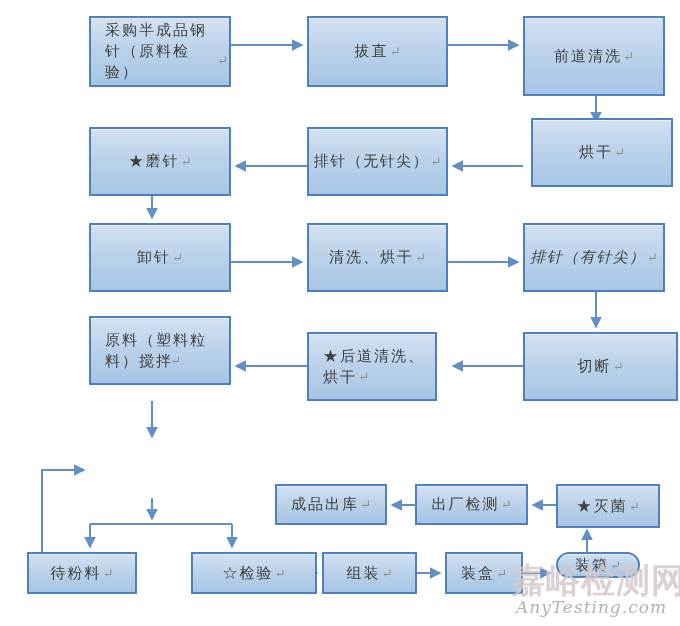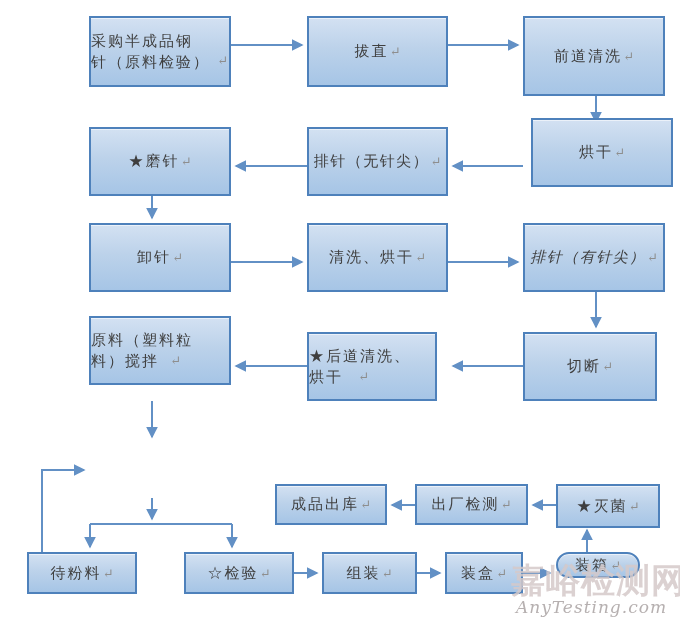--- a/index.html
+++ b/index.html
@@ -10,21 +10,21 @@
   .edges{position:absolute;left:0;top:0;width:680px;height:626px;z-index:1;}
   .node{
     position:absolute;box-sizing:border-box;z-index:2;
     border:2px solid #4e81bb;
     background:linear-gradient(to bottom,#d3e1f2 0%,#bcd2ea 45%,#a6c5e6 100%);
     display:flex;flex-direction:column;justify-content:center;align-items:center;
     color:#3f3f3f;font-size:15px;letter-spacing:2px;line-height:21px;
     box-shadow:inset 0 1px 0 rgba(255,255,255,.55);
   }
   .node .lbl{white-space:pre-line;}
-  .node.ml{align-items:flex-start;padding-right:6px;text-align:left;}
+  .node.ml{align-items:flex-start;padding-left:14px;padding-right:6px;text-align:left;}
   .ret{color:#8e8e8e;font-size:13px;letter-spacing:0;margin-left:1px;}
   .u .lbl{border-bottom:3px double #3f6fbf;padding-bottom:1px;}
   .small{font-size:15px;letter-spacing:1.5px;}
   .wm{position:absolute;z-index:3;pointer-events:none;}
   .wm-cn{
     left:511px;top:558px;font-size:34px;font-weight:bold;letter-spacing:1px;
     color:rgba(213,201,201,.85);font-family:"DejaVu Sans",sans-serif;white-space:nowrap;
   }
   .wm-en{
     left:516px;top:597px;font-size:17px;font-style:italic;color:rgba(178,172,172,.95);
@@ -112,42 +112,42 @@
 料）搅拌</span>
       <span class="ret" style="position:absolute;left:78px;bottom:12px;">↵</span>
     </div>
 
   <div class="node ml" style="left:307px;top:332px;width:130px;height:69px;">
       <span class="lbl">★后道清洗、
 烘干</span>
       <span class="ret" style="position:absolute;left:48px;bottom:12px;">↵</span>
     </div>
 
-  <div class="node" style="left:523px;top:332px;width:134px;height:69px;">
+  <div class="node" style="left:523px;top:332px;width:155px;height:69px;">
       <span><span class="lbl">切断</span><span class="ret">↵</span></span>
     </div>
 
 
   <div class="node" style="left:275px;top:484px;width:112px;height:41px;">
       <span><span class="lbl">成品出库</span><span class="ret">↵</span></span>
     </div>
 
   <div class="node" style="left:415px;top:484px;width:113px;height:41px;">
       <span><span class="lbl">出厂检测</span><span class="ret">↵</span></span>
     </div>
 
   <div class="node" style="left:556px;top:484px;width:104px;height:44px;">
       <span><span class="lbl">★灭菌</span><span class="ret">↵</span></span>
     </div>
 
   <div class="node" style="left:27px;top:552px;width:110px;height:42px;">
       <span><span class="lbl">待粉料</span><span class="ret">↵</span></span>
     </div>
 
-  <div class="node" style="left:184px;top:552px;width:110px;height:42px;">
+  <div class="node" style="left:191px;top:552px;width:126px;height:42px;">
       <span><span class="lbl">☆检验</span><span class="ret">↵</span></span>
     </div>
 
   <div class="node" style="left:322px;top:552px;width:95px;height:42px;">
       <span><span class="lbl">组装</span><span class="ret">↵</span></span>
     </div>
 
   <div class="node" style="left:445px;top:552px;width:78px;height:42px;">
       <span><span class="lbl">装盒</span><span class="ret">↵</span></span>
     </div>

